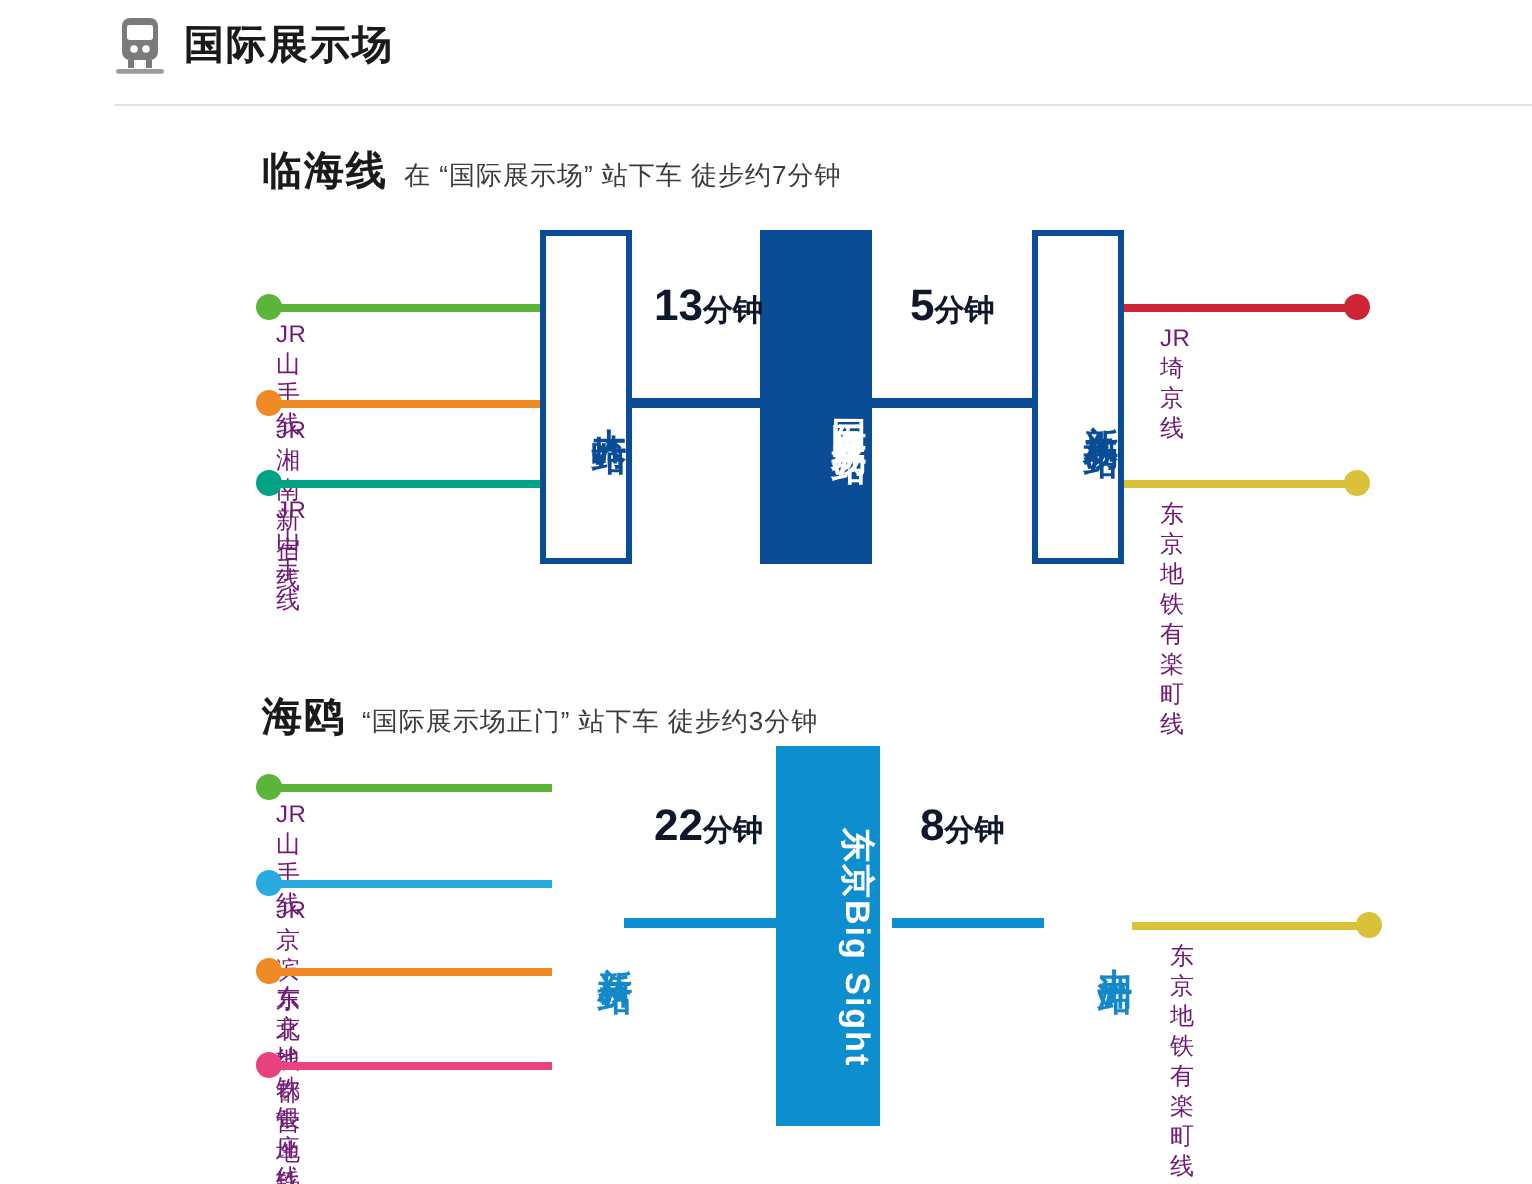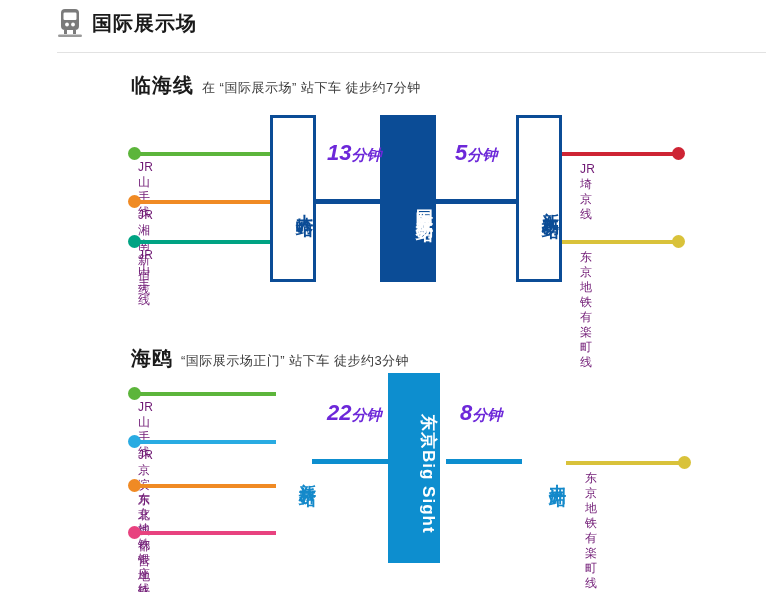--- a/index.html
+++ b/index.html
@@ -75,21 +75,21 @@
   .branch { position: absolute; height: 4px; border-radius: 0; }
   .dot {
     position: absolute; width: 13px; height: 13px; border-radius: 50%;
   }
   .branch-label {
     position: absolute; font-size: 12px; color: #701a75;
     line-height: 15px; white-space: pre-line; letter-spacing: .3px;
   }
 
   
-  .dur { position: absolute; white-space: nowrap; color: #6d28d9; font-style: italic; }
+  .dur { position: absolute; white-space: nowrap; color: #0f172a; }
   .dur .num { font-size: 22px; font-weight: bold; }
   .dur .unit { font-size: 15px; font-weight: bold; }
 </style>
 </head>
 <body>
 
 <div id="page">
 
   <div class="header">
     <span>

